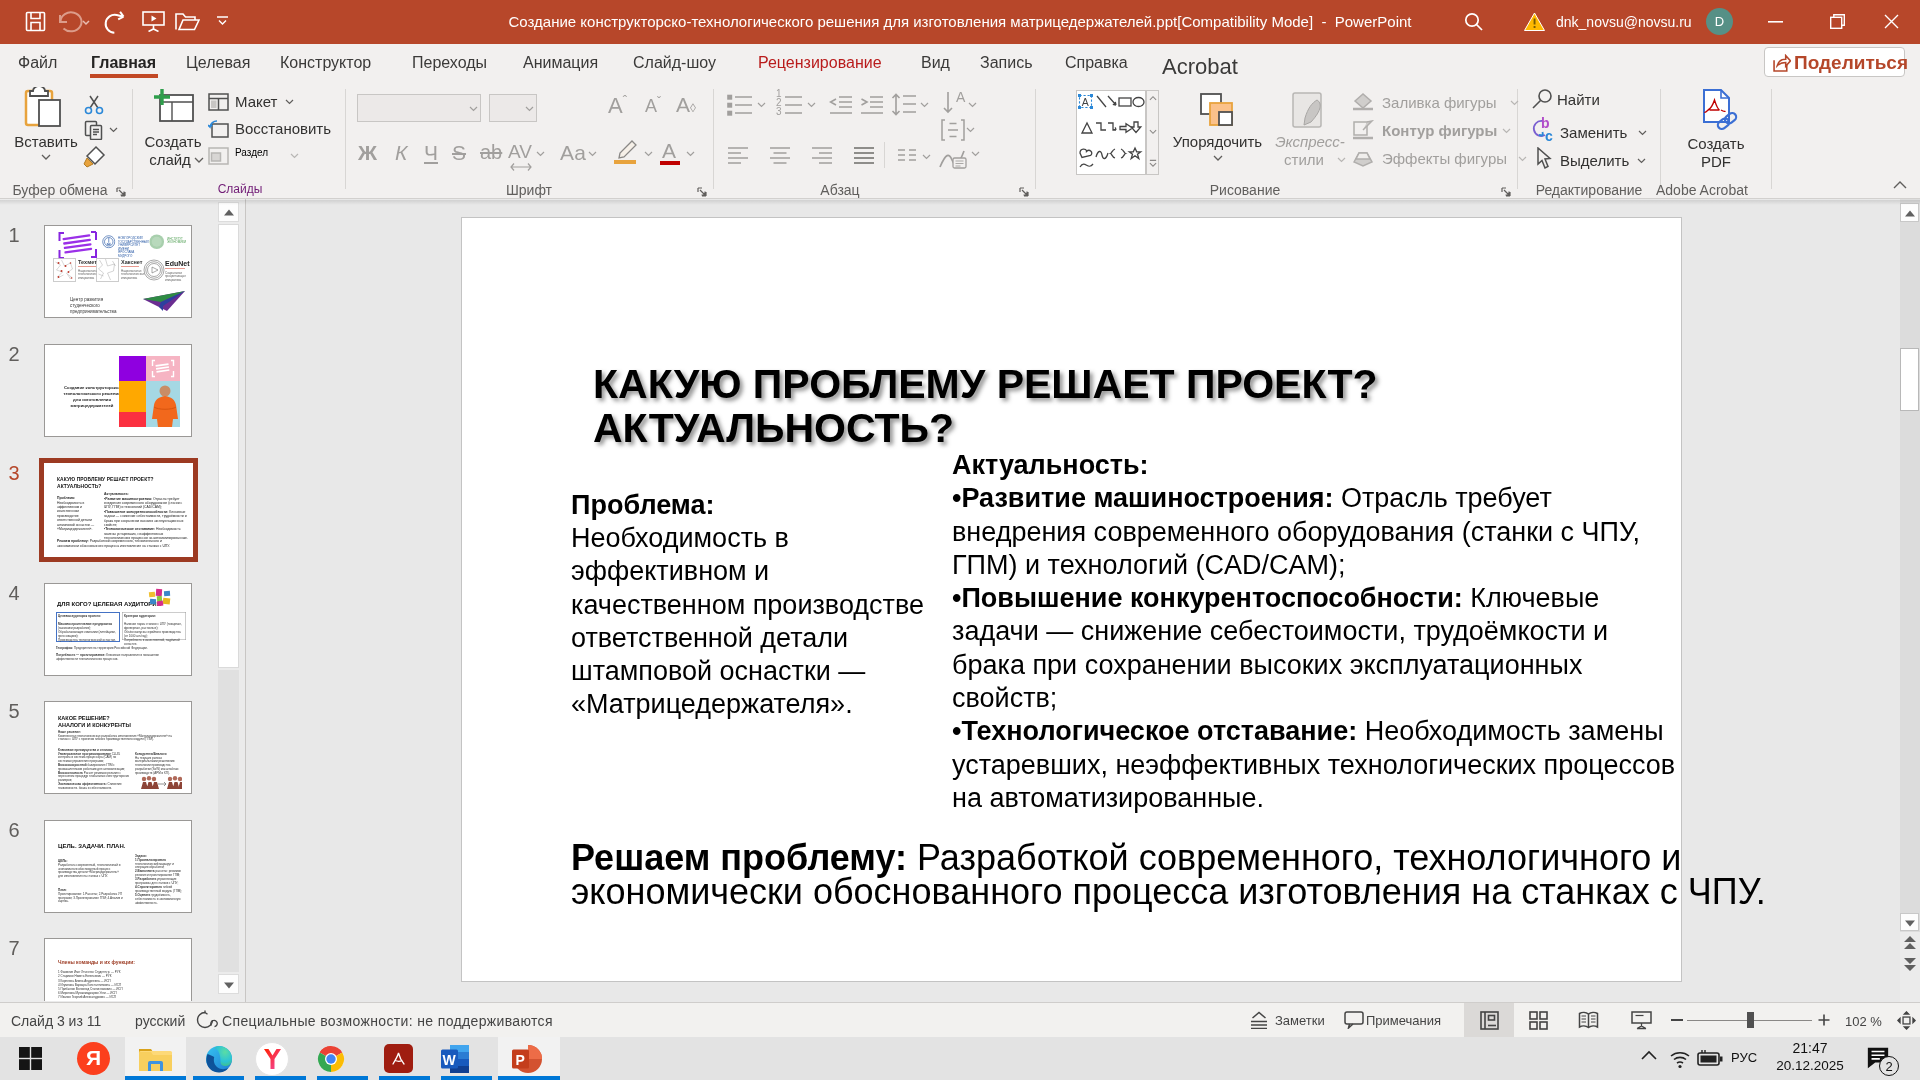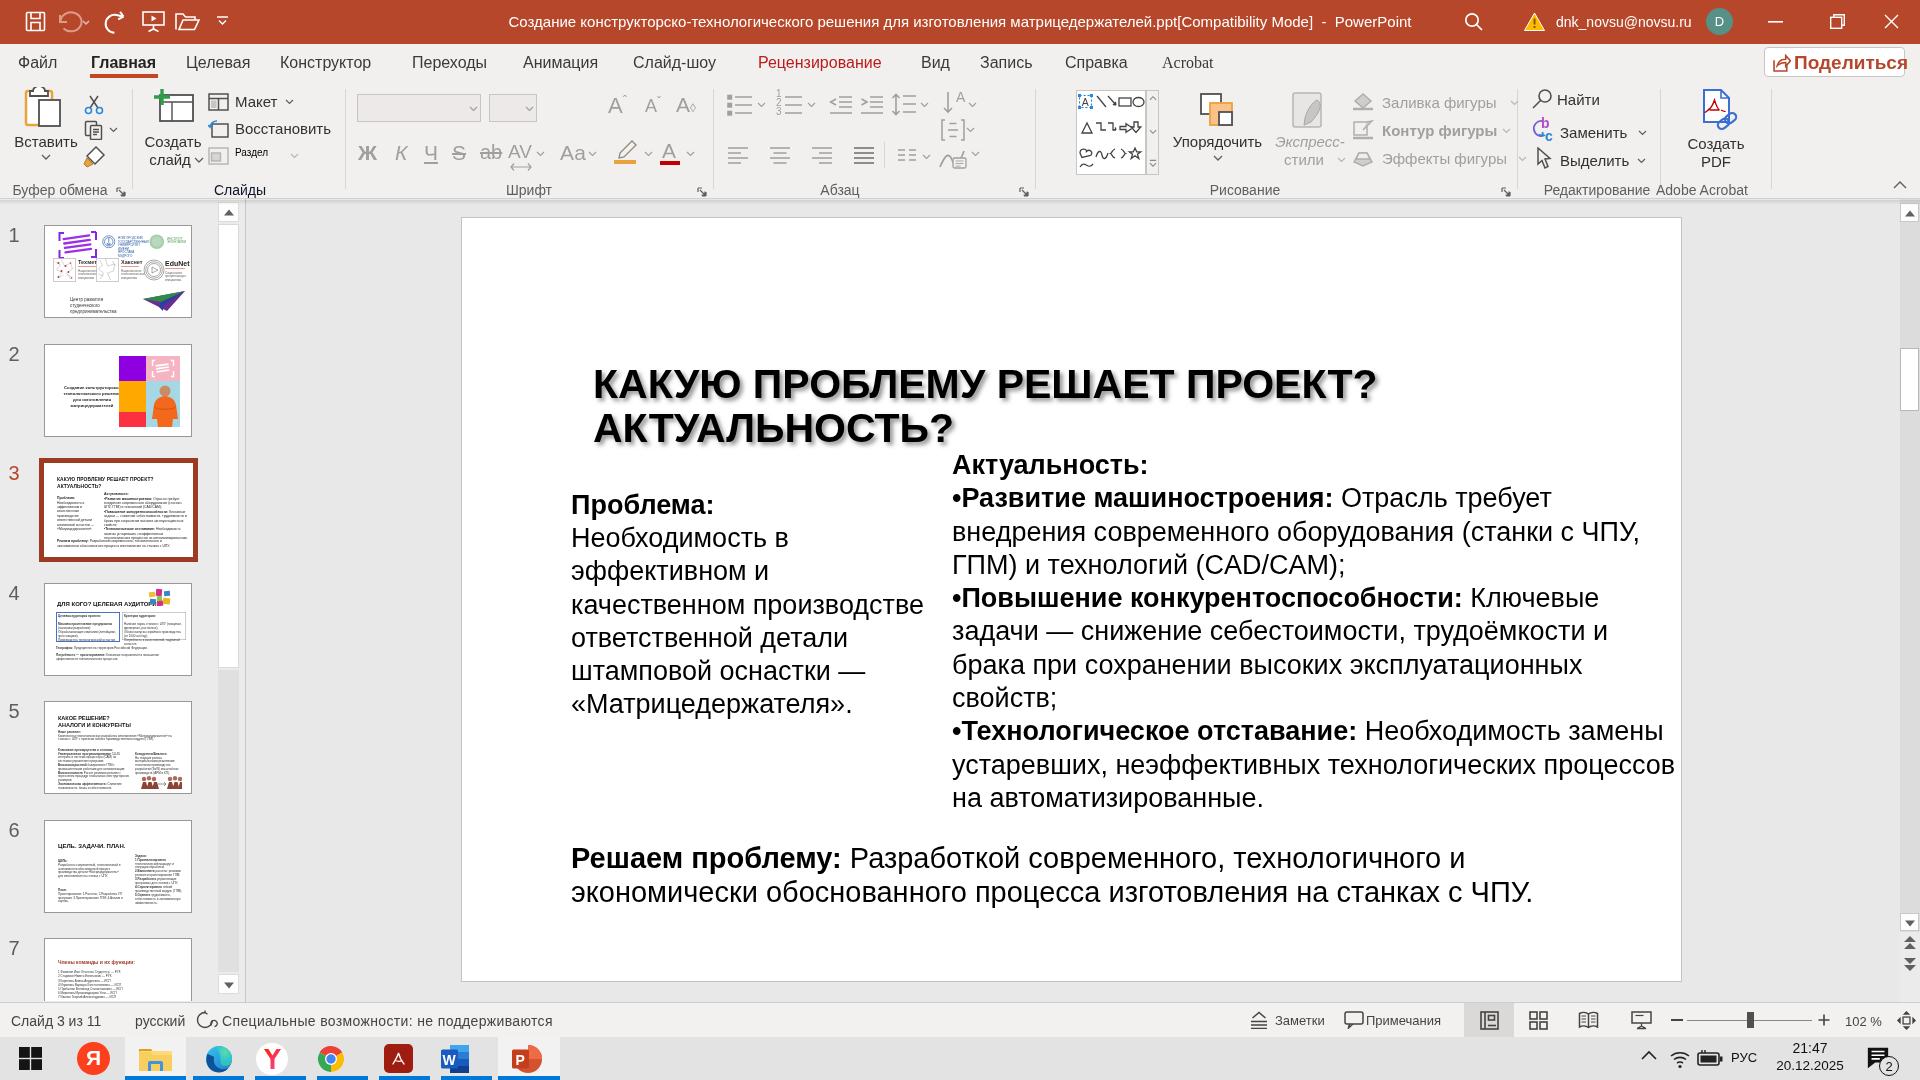--- a/index.html
+++ b/index.html
@@ -62,21 +62,21 @@
   <div class="abs" style="left:90px;top:30px;width:68px;height:4px;background:#c24824;"></div>
   <div class="abs" style="left:186px;top:10px;font-size:16px;color:#3b3a39;">Целевая</div>
   <div class="abs" style="left:280px;top:10px;font-size:16px;color:#3b3a39;">Конструктор</div>
   <div class="abs" style="left:412px;top:10px;font-size:16px;color:#3b3a39;">Переходы</div>
   <div class="abs" style="left:523px;top:10px;font-size:16px;color:#3b3a39;">Анимация</div>
   <div class="abs" style="left:633px;top:10px;font-size:16px;color:#3b3a39;">Слайд-шоу</div>
   <div class="abs" style="left:758px;top:10px;font-size:16px;color:#b91c1c;">Рецензирование</div>
   <div class="abs" style="left:921px;top:10px;font-size:16px;color:#3b3a39;text-align:right;">Вид</div>
   <div class="abs" style="left:980px;top:10px;font-size:16px;color:#3b3a39;">Запись</div>
   <div class="abs" style="left:1065px;top:10px;font-size:16px;color:#3b3a39;">Справка</div>
-  <div class="abs" style="left:1162px;top:10px;font-size:16px;color:#3b3a39;font-family:Liberation Serif, serif;">Acrobat</div>
+  <div class="abs" style="left:1162px;top:10px;font-size:22px;color:#3b3a39;">Acrobat</div>
   <div class="abs" style="left:1764px;top:3px;width:141px;height:30px;background:#fff;border:1px solid #c8c6c4;border-radius:4px;">
     <svg class="abs" style="left:8px;top:6px" width="18" height="18" viewBox="0 0 17 17" fill="none" stroke="#b5472a" stroke-width="1.5">
       <path d="M1 6 v10 h12 v-6"></path>
         <path d="M4 11 c1 -4 4 -6 8 -6 l0 -3.5 l4.5 5 l-4.5 5 l0 -3.5 c-3.5 0 -6 1 -8 3 z" fill="none"></path>
     </svg>
     <div class="abs" style="left:29px;top:4px;font-size:19px;font-weight:bold;color:#b5472a;">Поделиться</div>
   </div>
 </div>
 
 <div class="abs" style="left:0;top:81px;width:1920px;height:118px;background:#f2f0ef;border-bottom:1px solid #d2d0ce;">
@@ -145,21 +145,21 @@
   </svg>
   <div class="abs" style="left:235px;top:39px;font-size:15px;color:#323130;">Восстановить</div>
   <svg class="abs" style="left:208px;top:66px" width="21" height="18" viewBox="0 0 21 18" fill="none" stroke="#b8b6b4" stroke-width="1.5">
     <rect x="1" y="1" width="19" height="16"></rect>
       <rect x="3.5" y="6" width="9" height="8" fill="#d8d6d4" stroke="#b8b6b4"></rect>
   </svg>
   <div class="abs" style="left:235px;top:66px;font-size:10px;color:#000000;">Раздел</div>
   <svg class="abs" style="left:290px;top:72px" width="9" height="6" viewBox="0 0 9 6" fill="none" stroke="#b8b6b4" stroke-width="1.2">
       <path d="M1 1 l3.5 3.5 L8 1"></path>
     </svg>
-  <div class="abs" style="left:180px;top:101px;width:120px;text-align:center;font-size:14px;color:#0f172a;">Слайды</div>
+  <div class="abs" style="left:180px;top:101px;width:120px;text-align:center;font-size:12px;color:#701a75;">Слайды</div>
 
   <div class="abs" style="left:357px;top:13px;width:124px;height:28px;background:#ece9e8;border:1px solid #c8c6c4;">
     <svg class="abs" style="left:111px;top:11px" width="9" height="6" viewBox="0 0 9 6" fill="none" stroke="#a19f9d" stroke-width="1.2">
         <path d="M1 1 l3.5 3.5 L8 1"></path>
       </svg>
   </div>
   <div class="abs" style="left:489px;top:13px;width:48px;height:28px;background:#ece9e8;border:1px solid #c8c6c4;">
     <svg class="abs" style="left:35px;top:11px" width="9" height="6" viewBox="0 0 9 6" fill="none" stroke="#a19f9d" stroke-width="1.2">
         <path d="M1 1 l3.5 3.5 L8 1"></path>
       </svg>
@@ -373,21 +373,21 @@
   <svg class="abs" style="left:1638px;top:49px" width="9" height="6" viewBox="0 0 9 6" fill="none" stroke="#605e5c" stroke-width="1.2">
       <path d="M1 1 l3.5 3.5 L8 1"></path>
     </svg>
   <svg class="abs" style="left:1534px;top:66px" width="20" height="24" viewBox="0 0 20 24" fill="none" stroke="#505050" stroke-width="1.5">
     <path d="M4 1 L4 17 L8 13.5 L11 21 L14 19.5 L11 12 L16 11.5 Z"></path>
   </svg>
   <div class="abs" style="left:1560px;top:71px;font-size:15px;color:#323130;">Выделить</div>
   <svg class="abs" style="left:1637px;top:77px" width="9" height="6" viewBox="0 0 9 6" fill="none" stroke="#605e5c" stroke-width="1.2">
       <path d="M1 1 l3.5 3.5 L8 1"></path>
     </svg>
-  <div class="abs" style="left:1529px;top:101px;width:120px;text-align:center;font-size:14px;color:#605e5c;margin-left:8px;">Редактирование</div>
+  <div class="abs" style="left:1529px;top:101px;width:120px;text-align:center;font-size:14px;color:#605e5c;">Редактирование</div>
 
   <svg class="abs" style="left:1696px;top:7px" width="42" height="44" viewBox="0 0 42 44" fill="none">
     <path d="M8 2 h17 l8 8 v24 h-25 z" stroke="#3b6fd4" stroke-width="2" fill="#fff"></path>
     <path d="M25 2 v8 h8" stroke="#3b6fd4" stroke-width="1.6"></path>
     <path d="M12 22 c3 -1.5 5.5 -7 6.5 -10 c1 3 2.5 8.5 5 10 m-11.5 0 c-1.5 1.8 -2.8 2.6 -3.6 2 m16.6 -2 c2 1.3 3.6 1.7 4.4 1 m-15.9 -1 h10" stroke="#c00000" stroke-width="1.4"></path>
     <g transform="rotate(-38 31 33)" stroke="#3b6fd4" stroke-width="2.2">
       <rect x="20.5" y="29" width="12" height="8" rx="4"></rect>
       <rect x="29.5" y="29" width="12" height="8" rx="4"></rect>
     </g>
   </svg>
@@ -587,21 +587,21 @@
   </div>
 </div>
 
 <div class="abs" style="left:0;top:200px;width:1920px;height:5px;background:linear-gradient(to bottom, rgba(0,0,0,0.10), rgba(0,0,0,0));z-index:5;"></div>
 <div class="abs" style="left:246px;top:199px;width:1654px;height:803px;background:#e8e8e8;">
 
   <div class="abs" style="left:215px;top:18px;width:1221px;height:765px;background:#fff;border:1px solid #c3c3c3;">
     <div class="abs" style="left:131px;top:144px;font-size:41px;font-weight:bold;color:#000;line-height:44px;white-space:nowrap;text-shadow:3px 3px 4px rgba(60,60,60,0.55);">КАКУЮ ПРОБЛЕМУ РЕШАЕТ ПРОЕКТ?<br>АКТУАЛЬНОСТЬ?</div>
     <div class="abs" style="left:109px;top:271px;font-size:27px;color:#000;line-height:33.2px;white-space:nowrap;"><b>Проблема:</b><br>Необходимость в<br>эффективном и<br>качественном производстве<br>ответственной детали<br>штамповой оснастки —<br>«Матрицедержателя».</div>
     <div class="abs" style="left:490px;top:231px;font-size:27px;color:#000;line-height:33.3px;white-space:nowrap;"><b>Актуальность:</b><br><b>•Развитие машиностроения:</b> Отрасль требует<br>внедрения современного оборудования (станки с ЧПУ,<br>ГПМ) и технологий (CAD/CAM);<br><b>•Повышение конкурентоспособности:</b> Ключевые<br>задачи — снижение себестоимости, трудоёмкости и<br>брака при сохранении высоких эксплуатационных<br>свойств;<br><b>•Технологическое отставание:</b> Необходимость замены<br>устаревших, неэффективных технологических процессов<br>на автоматизированные.</div>
-    <div class="abs" style="left:109px;top:623px;font-size:29px;color:#000;line-height:34px;white-space:nowrap;"><b>Решаем проблему:</b> Разработкой современного, технологичного и<br>экономически обоснованного процесса изготовления на станках с ЧПУ.</div>
+    <div class="abs" style="left:109px;top:623px;font-size:36px;color:#000;line-height:34px;white-space:nowrap;"><b>Решаем проблему:</b> Разработкой современного, технологичного и<br>экономически обоснованного процесса изготовления на станках с ЧПУ.</div>
   </div>
 </div>
 
 <div class="abs" style="left:1900px;top:199px;width:20px;height:803px;background:#dcdcdc;">
   <div class="abs" style="left:0px;top:4px;width:19px;height:19px;background:#fdfdfd;border:1px solid #c8c8c8;">
     <svg class="abs" style="left:4px;top:6px" width="10" height="7" viewBox="0 0 10 7">
         <path d="M0 6.5 L5 0.5 L10 6.5 Z" fill="#606060"></path>
       </svg>
   </div>
   <div class="abs" style="left:0px;top:149px;width:19px;height:63px;background:#fff;border:1px solid #b8b8b8;"></div>

